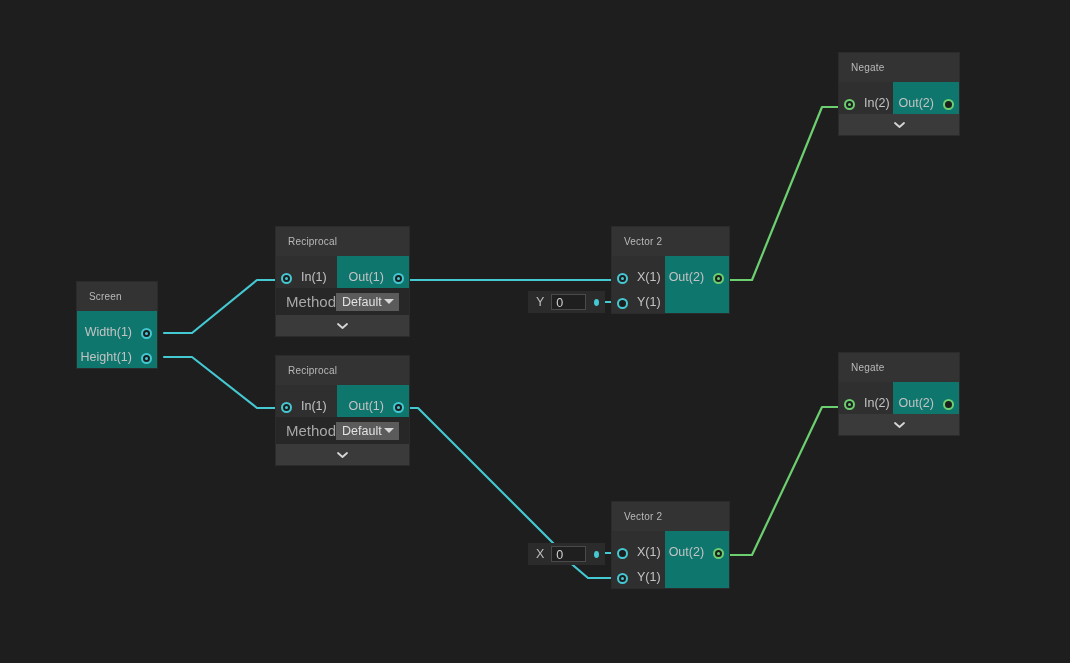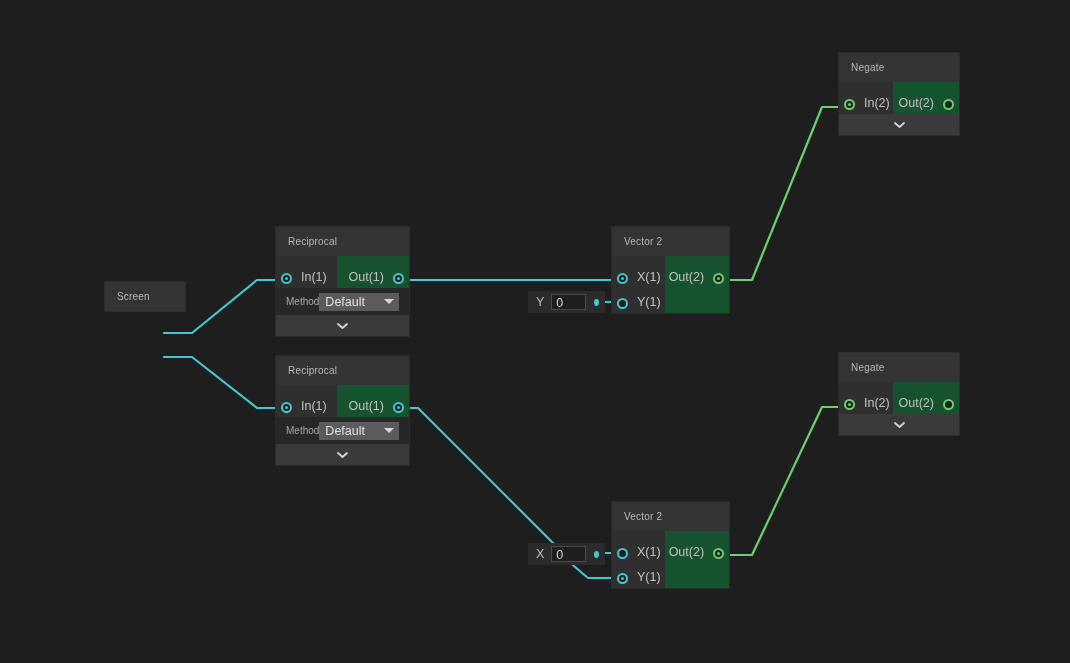--- a/index.html
+++ b/index.html
@@ -33,21 +33,21 @@
   }
   .ports{
     display:flex;
     background:#222222;
   }
   .port-col{
     box-sizing:border-box;
     position:relative;
   }
   .col-in{background:#2f2f2f;}
-  .col-out{background:#14532d;}
+  .col-out{background:#0f766e;}
   .port-row{
     display:flex;
     align-items:flex-end;
     height:25px;
     font-size:12.5px;
     color:#c3c3c3;
     position:relative;
     white-space:nowrap;
   }
   .port-row.out{justify-content:flex-end;}
@@ -70,21 +70,21 @@
   .dot-right{margin-left:5px;margin-right:5px;}
 
   .prop-row{
     background:#272727;
     display:flex;
     align-items:center;
     height:27px;
     padding:0 10px;
     box-sizing:border-box;
   }
-  .prop-label{color:#a8a8a8;font-size:10px;margin-right:0px;text-align:right;}
+  .prop-label{color:#a8a8a8;font-size:15px;margin-right:0px;text-align:right;}
   .dropdown{
     background:#5b5b5b;
     color:#e2e2e2;
     font-size:12.5px;
     height:18px;
     line-height:18px;
     flex:1;
     display:flex;
     align-items:center;
     justify-content:space-between;
@@ -157,22 +157,34 @@
       <path stroke="#44c8d2" d="M597,553 L621,553"></path>
 
       <path stroke="#44c8d2" d="M561,555 L588,578 L621,578"></path>
 
       <path stroke="#6ccf70" d="M726,280 L752,280 L822,107 L846,107"></path>
 
       <path stroke="#6ccf70" d="M726,555 L752,555 L822,407 L846,407"></path>
     </g>
   </svg>
 
-  <div class="node" style="left:104px;top:281px;width:82px;">
+  <div class="node" style="left:76px;top:281px;width:82px;">
     <div class="node-title">Screen</div>
+    <div class="ports" style="display:block;">
+      <div class="col-out" style="width:100%;padding:3px 0 4px 0;">
+        <div class="port-row out">
+          <span class="plabel">Width(1)</span>
+          <span class="dot cyan-filled dot-right"></span>
+        </div>
+        <div class="port-row out">
+          <span class="plabel">Height(1)</span>
+          <span class="dot cyan-filled dot-right"></span>
+        </div>
+      </div>
+    </div>
   </div>
 
   <div class="node" style="left:275px;top:226px;width:135px;">
     <div class="node-title">Reciprocal</div>
     <div class="ports">
       <div class="port-col col-in" style="width:62px;padding:3px 0 4px 0;">
         <div class="port-row">
           <span class="dot cyan-filled dot-left"></span>
           <span class="plabel">In(1)</span>
         </div>

